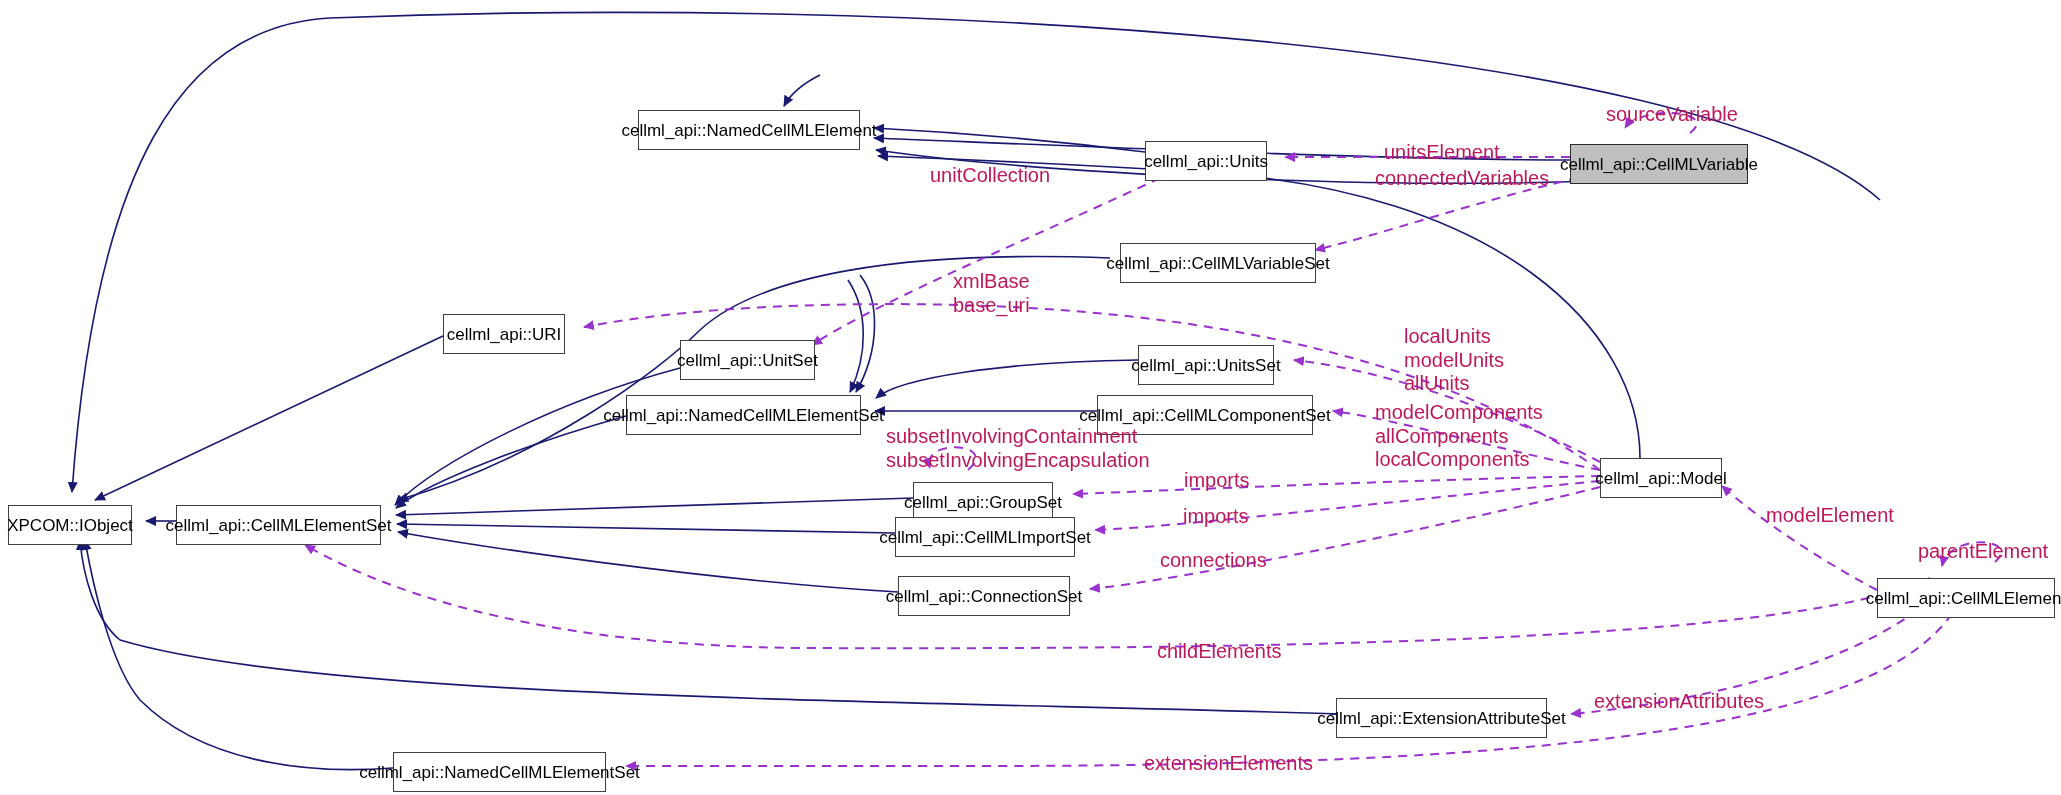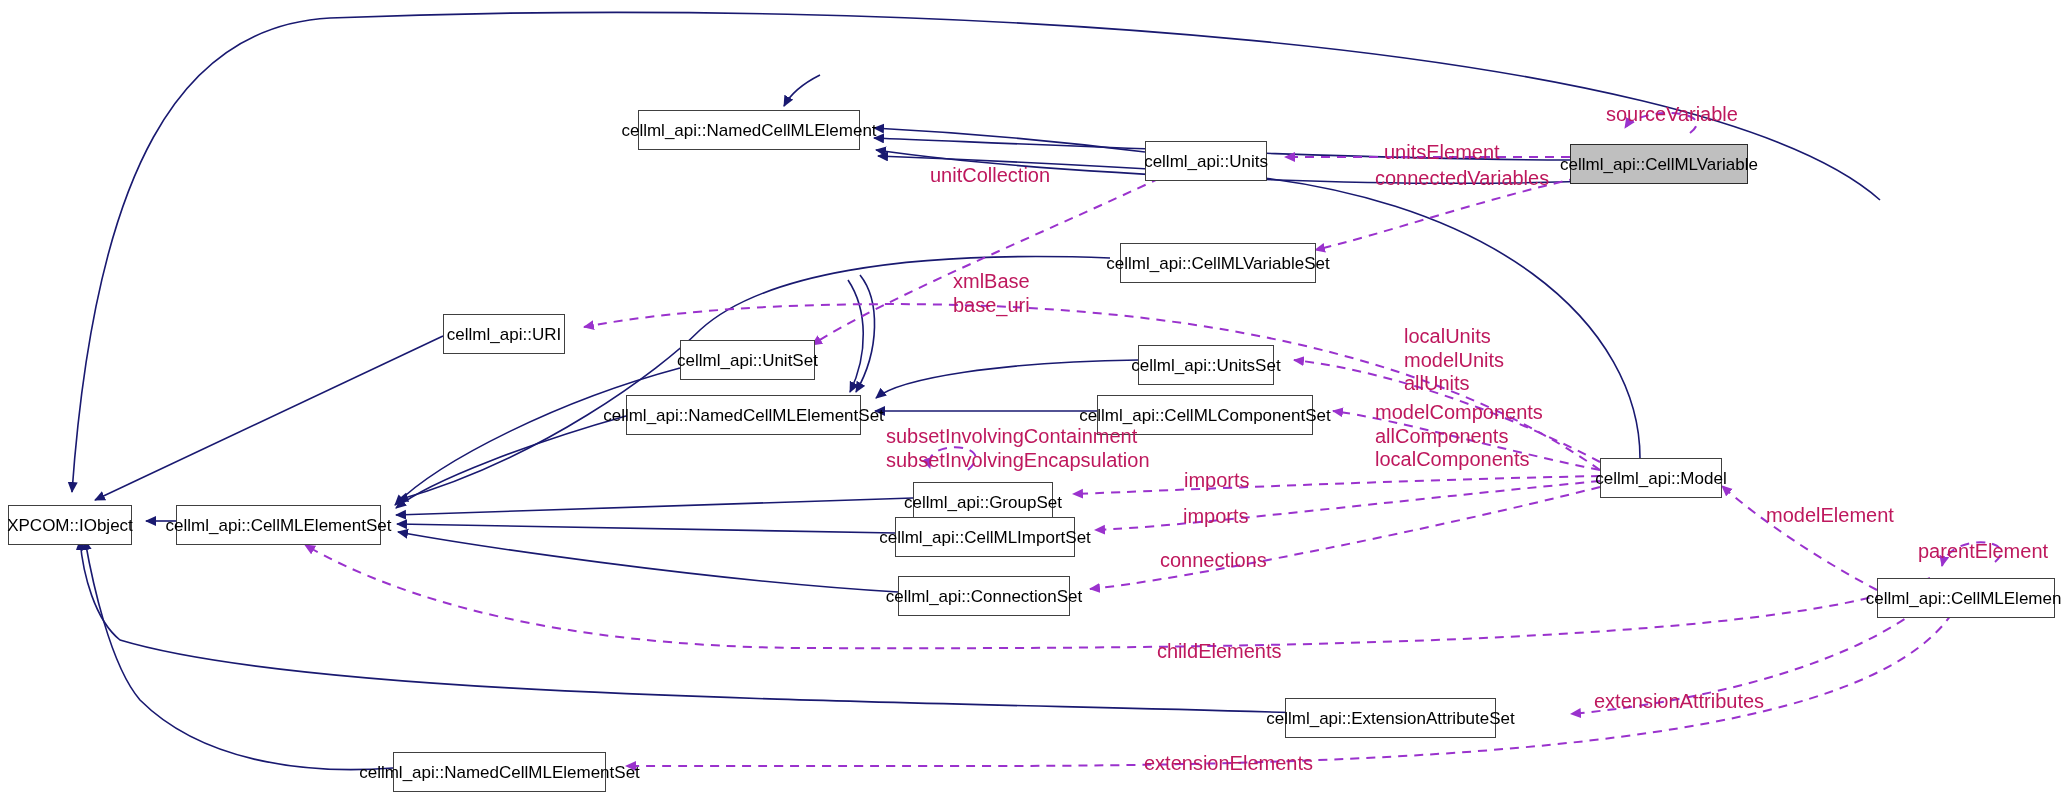--- a/index.html
+++ b/index.html
@@ -156,21 +156,21 @@
   <div class="node" style="left:1138px;top:345px;width:136px;">cellml_api::UnitsSet</div>
 
   <div class="node" style="left:1097px;top:395px;width:216px;">cellml_api::CellMLComponentSet</div>
 
   <div class="node" style="left:1600px;top:458px;width:122px;">cellml_api::Model</div>
 
   <div class="node highlight" style="left:1570px;top:144px;width:178px;">cellml_api::CellMLVariable</div>
 
   <div class="node" style="left:1877px;top:578px;width:178px;">cellml_api::CellMLElement</div>
 
-  <div class="node" style="left:1285px;top:698px;width:211px;">cellml_api::ExtensionAttributeSet</div>
+  <div class="node" style="left:1336px;top:698px;width:211px;">cellml_api::ExtensionAttributeSet</div>
 
   <div class="node" style="left:393px;top:752px;width:213px;">cellml_api::NamedCellMLElementSet</div>
 
   <div class="edge-label" style="left:1606px;top:103px;">sourceVariable</div>
 
   <div class="edge-label" style="left:1384px;top:141px;">unitsElement</div>
 
   <div class="edge-label" style="left:1375px;top:167px;">connectedVariables</div>
 
   <div class="edge-label" style="left:930px;top:164px;">unitCollection</div>

